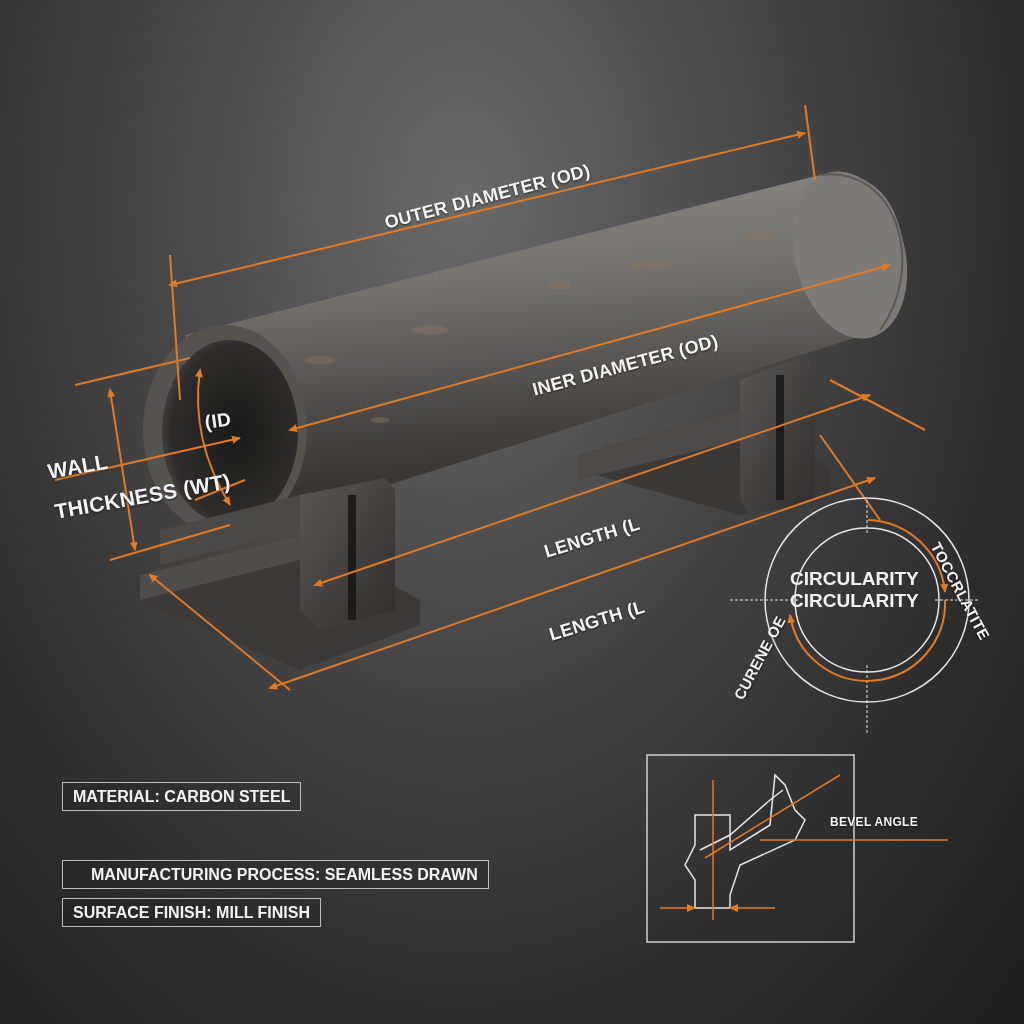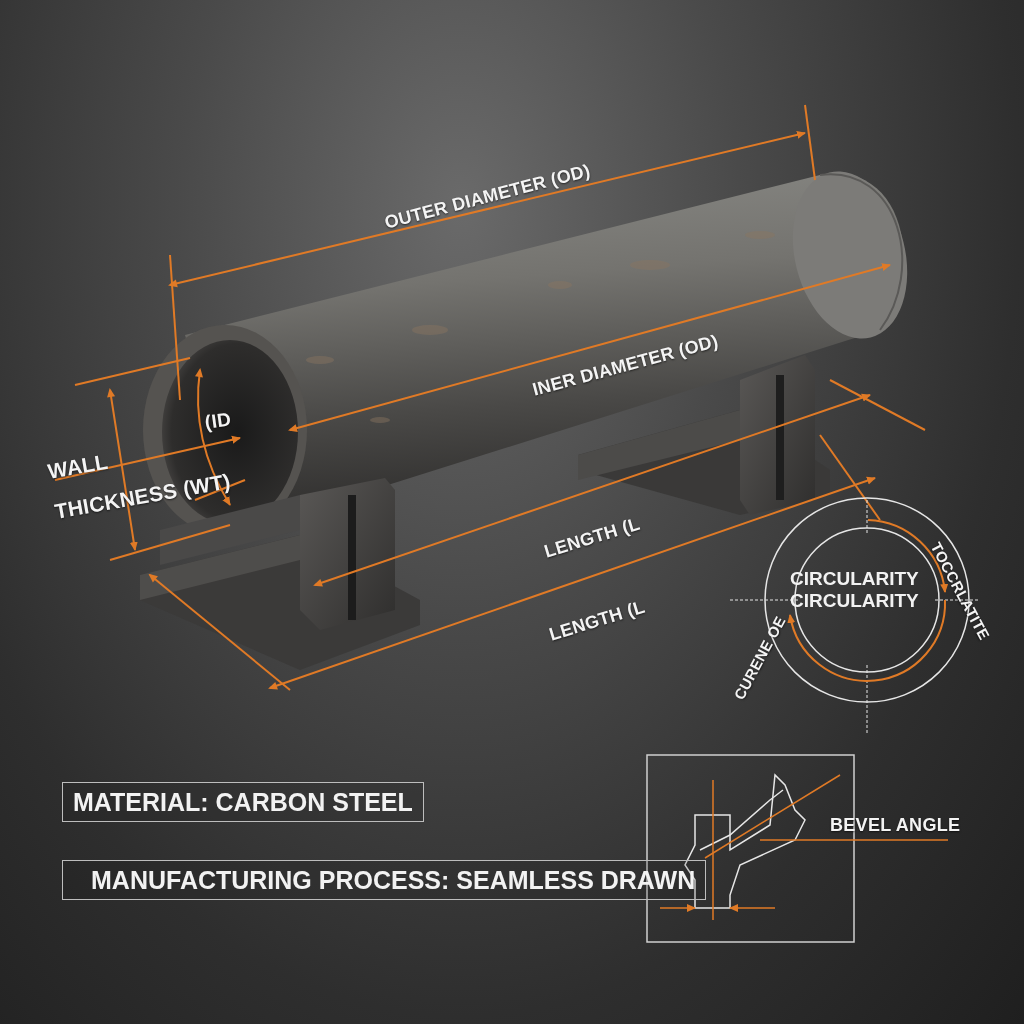--- a/index.html
+++ b/index.html
@@ -2,21 +2,21 @@
 <html><head>
 <meta charset="utf-8">
 <style>
   html,body{margin:0;padding:0;}
   body{width:1024px;height:1024px;overflow:hidden;background:#2a2a2a;position:relative;font-family:"Liberation Sans","DejaVu Sans",sans-serif;}
   #stage{position:absolute;left:0;top:0;width:1024px;height:1024px;
     background:
       radial-gradient(ellipse at 45% 20%, #6a6a6a 0%, #4a4a4a 35%, #2e2e2e 70%, #1f1f1f 100%);}
   svg{position:absolute;left:0;top:0;}
   .label{position:absolute;color:#f4f4f4;font-weight:bold;letter-spacing:0.3px;white-space:nowrap;transform-origin:left center;text-shadow:0 1px 2px rgba(0,0,0,.6);}
-  .spec-box{position:absolute;border:1.5px solid #bdbdbd;color:#f2f2f2;font-weight:bold;font-size:25px;padding:5px 10px 4px 10px;white-space:nowrap;background:rgba(20,20,20,.15);}
+  .spec-box{position:absolute;border:1.5px solid #bdbdbd;color:#f2f2f2;font-weight:bold;font-size:16px;padding:5px 10px 4px 10px;white-space:nowrap;background:rgba(20,20,20,.15);}
   .circ-text{position:absolute;color:#f2f2f2;font-weight:bold;text-align:left;font-size:19px;line-height:22px;}
 </style>
 </head>
 <body>
 
 <div id="stage">
 
   <svg width="1024" height="1024" viewBox="0 0 1024 1024">
     <defs>
       <linearGradient id="pipeBody" x1="0" y1="0" x2="0.15" y2="1">
@@ -134,17 +134,18 @@
   <div class="label" style="left:545px;top:542px;font-size:18px;transform:rotate(-17deg);">LENGTH (L</div>
   <div class="label" style="left:550px;top:625px;font-size:18px;transform:rotate(-17deg);">LENGTH (L</div>
 
   <div class="circ-text" style="left:790px;top:568px;width:160px;">
     <div>CIRCULARITY</div>
     <div>CIRCULARITY</div>
   </div>
   <div class="label" style="left:935px;top:535px;font-size:15px;transform:rotate(62deg);">TOCCRLATITE</div>
   <div class="label" style="left:738px;top:690px;font-size:15px;transform:rotate(-62deg);">CURENE OE</div>
 
-  <div class="label" style="left:830px;top:815px;font-size:18px;">BEVEL ANGLE</div>
+  <div class="label" style="left:830px;top:815px;font-size:12px;">BEVEL ANGLE</div>
 
   <div class="spec-box" style="left:62px;top:782px;">MATERIAL: CARBON STEEL</div>
   <div class="spec-box" style="left:62px;top:860px;padding-left:28px;">MANUFACTURING PROCESS: SEAMLESS DRAWN</div>
+  <div class="spec-box" style="left:62px;top:898px;">SURFACE FINISH: MILL FINISH</div>
 </div>
 
 </body></html>

